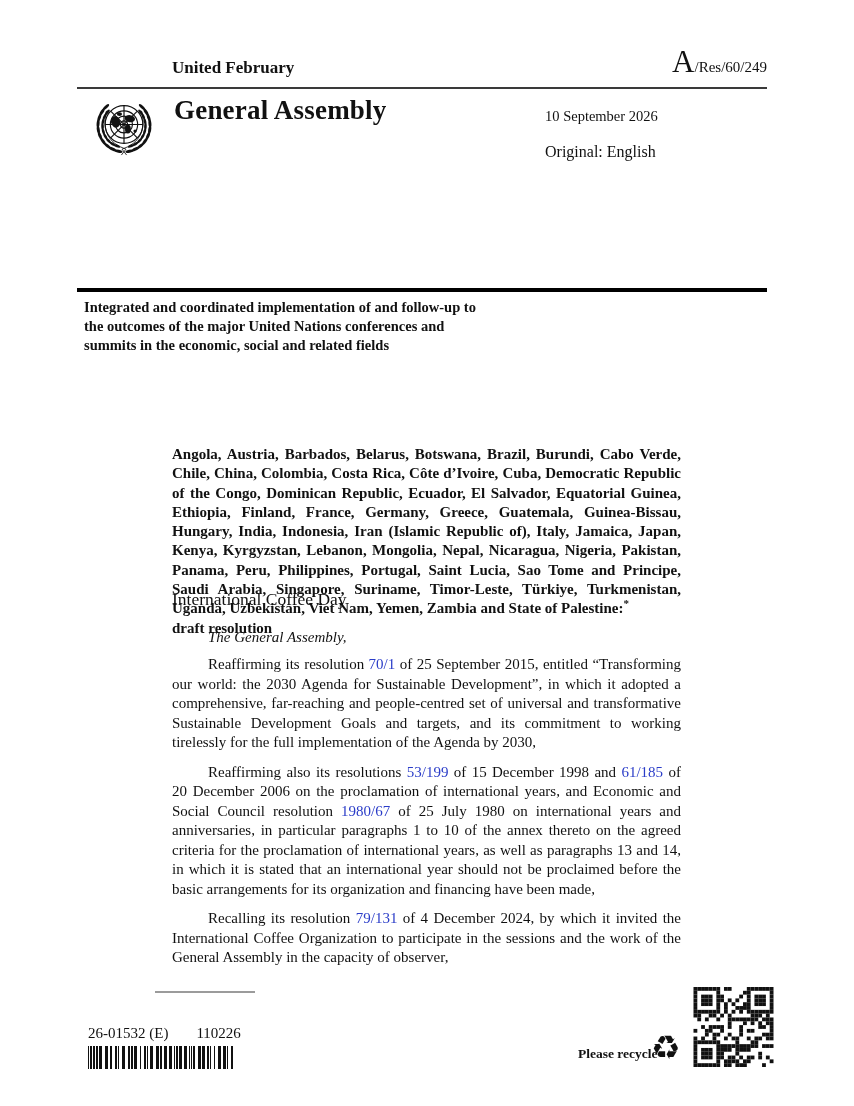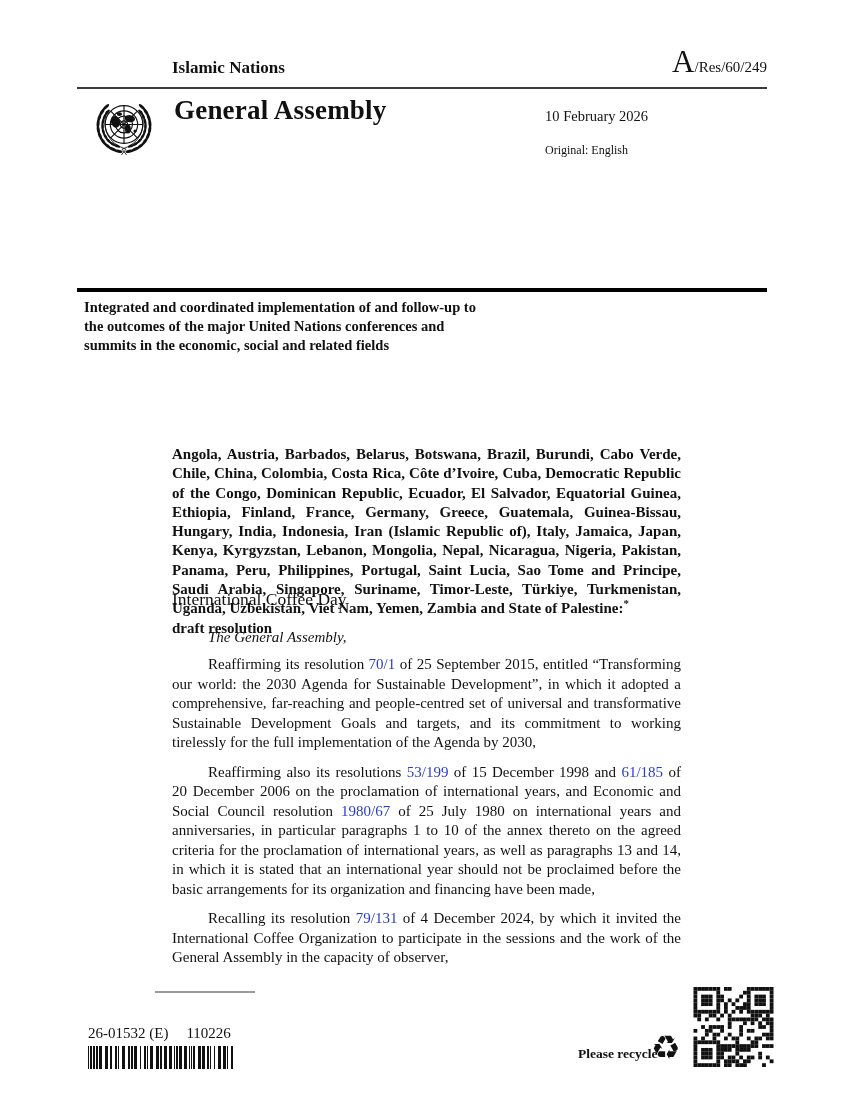--- a/index.html
+++ b/index.html
@@ -11,51 +11,51 @@
   .abs{position:absolute;}
   
   #org-name{left:172px;top:58px;font-size:17px;font-weight:bold;}
   #doc-symbol{top:44px;left:630px;width:137px;display:flex;justify-content:flex-end;align-items:baseline;}
   #doc-symbol .sym-a{font-size:31px;letter-spacing:0;}
   #doc-symbol .sym-rest{font-size:15px;}
   #rule-thin{left:77px;top:87px;width:690px;height:2px;background:#3a3a3a;}
   #emblem{left:85px;top:94px;width:78px;height:74px;}
   #ga-title{left:174px;top:95px;font-size:27px;font-weight:bold;letter-spacing:.2px;}
   #doc-date{left:545px;top:108px;font-size:14.5px;}
-  #doc-original{left:545px;top:143px;font-size:12px;}
+  #doc-original{left:545px;top:143px;font-size:16px;}
   #rule-thick{left:77px;top:288px;width:690px;height:4px;background:#000;}
   
   #session-block{left:84px;top:298px;width:402px;font-size:14.5px;line-height:19px;}
   .bold{font-weight:bold;}
   
   #sponsors{left:172px;top:404px;width:509px;font-size:15px;line-height:19.3px;
             font-weight:bold;text-align:justify;margin-top:41px;}
   #sponsors sup{font-size:11px;line-height:0;}
   #draft-label{font-weight:bold;}
   
   #res-body{left:172px;top:590px;width:509px;font-size:15px;line-height:19.5px;}
   #res-title{font-size:17.5px;font-weight:normal;margin:0 0 17px 0;}
   .opening{font-style:italic;text-indent:36px;margin:18px 0 8px 0;}
   p.body-para{text-align:justify;text-indent:36px;margin:0 0 10px 0;}
   .it{}
   .doclink{color:var(--link,#2a3cc8);}
   
   #footnote-rule{left:155px;top:991px;width:100px;height:2px;background:#9b9b9b;}
   #footer-id{left:88px;top:1025px;font-size:15px;white-space:nowrap;}
-  #footer-id .date-code{margin-left:18px;}
+  #footer-id .date-code{margin-left:28px;}
   #barcode{left:88px;top:1046px;width:145px;height:23px;}
   #please-recycle{left:578px;top:1046px;font-size:13.5px;font-weight:bold;}
   #recycle-icon{left:651px;top:1031px;font-size:33px;line-height:1;
                 font-family:"DejaVu Sans",sans-serif;font-weight:normal;}
   #qr{left:692px;top:987px;width:83px;height:80px;}
 </style>
 </head>
 <body>
 
-<div class="abs" id="org-name">Islamic Nations</div>
+<div class="abs" id="org-name">United February</div>
 
 <div class="abs" id="doc-symbol">
   <span class="sym-a">A</span>
     <span class="sym-rest">/Res/60/249</span>
 </div>
 
 <div class="abs" id="rule-thin"></div>
 
 <svg class="abs" id="emblem" viewBox="0 0 120 112">
   <g stroke="#111" fill="none" stroke-width="1.8">
@@ -117,21 +117,21 @@
       <ellipse cx="27.697376170864395" cy="41.25163028922092" rx="5" ry="2" transform="rotate(281.8 27.697376170864395 41.25163028922092)"></ellipse>
       <ellipse cx="22.08926359961658" cy="35.24162762807718" rx="6.2" ry="2.3" transform="rotate(288.6 22.08926359961658 35.24162762807718)"></ellipse>
       <ellipse cx="30.239526628631253" cy="33.741170289534566" rx="5" ry="2" transform="rotate(295.6 30.239526628631253 33.741170289534566)"></ellipse>
       <ellipse cx="26.226882979919395" cy="26.56692820084014" rx="6.2" ry="2.3" transform="rotate(302.4 26.226882979919395 26.56692820084014)"></ellipse>
       <ellipse cx="34.49979207458741" cy="27.053893064325177" rx="5" ry="2" transform="rotate(309.4 34.49979207458741 27.053893064325177)"></ellipse>
       <ellipse cx="32.31427304518371" cy="19.129590876065528" rx="6.2" ry="2.3" transform="rotate(316.2 32.31427304518371 19.129590876065528)"></ellipse>
     </g>
 </svg>
 
 <div class="abs" id="ga-title">General Assembly</div>
-<div class="abs" id="doc-date">10 February 2026</div>
+<div class="abs" id="doc-date">10 September 2026</div>
 <div class="abs" id="doc-original">Original: English</div>
 
 <div class="abs" id="rule-thick"></div>
 
 <div class="abs" id="session-block">
   <div class="bold">Integrated and coordinated implementation of and follow-up to the outcomes of the major United Nations conferences and summits in the economic, social and related fields</div>
 </div>
 
 <div class="abs" id="sponsors">
   <span>Angola, Austria, Barbados, Belarus, Botswana, Brazil, Burundi, Cabo Verde, Chile, China, Colombia, Costa Rica, Côte d’Ivoire, Cuba, Democratic Republic of the Congo, Dominican Republic, Ecuador, El Salvador, Equatorial Guinea, Ethiopia, Finland, France, Germany, Greece, Guatemala, Guinea-Bissau, Hungary, India, Indonesia, Iran (Islamic Republic of), Italy, Jamaica, Japan, Kenya, Kyrgyzstan, Lebanon, Mongolia, Nepal, Nicaragua, Nigeria, Pakistan, Panama, Peru, Philippines, Portugal, Saint Lucia, Sao Tome and Principe, Saudi Arabia, Singapore, Suriname, Timor-Leste, Türkiye, Turkmenistan, Uganda, Uzbekistan, Viet Nam, Yemen, Zambia and State of Palestine:</span><sup>*</sup>

